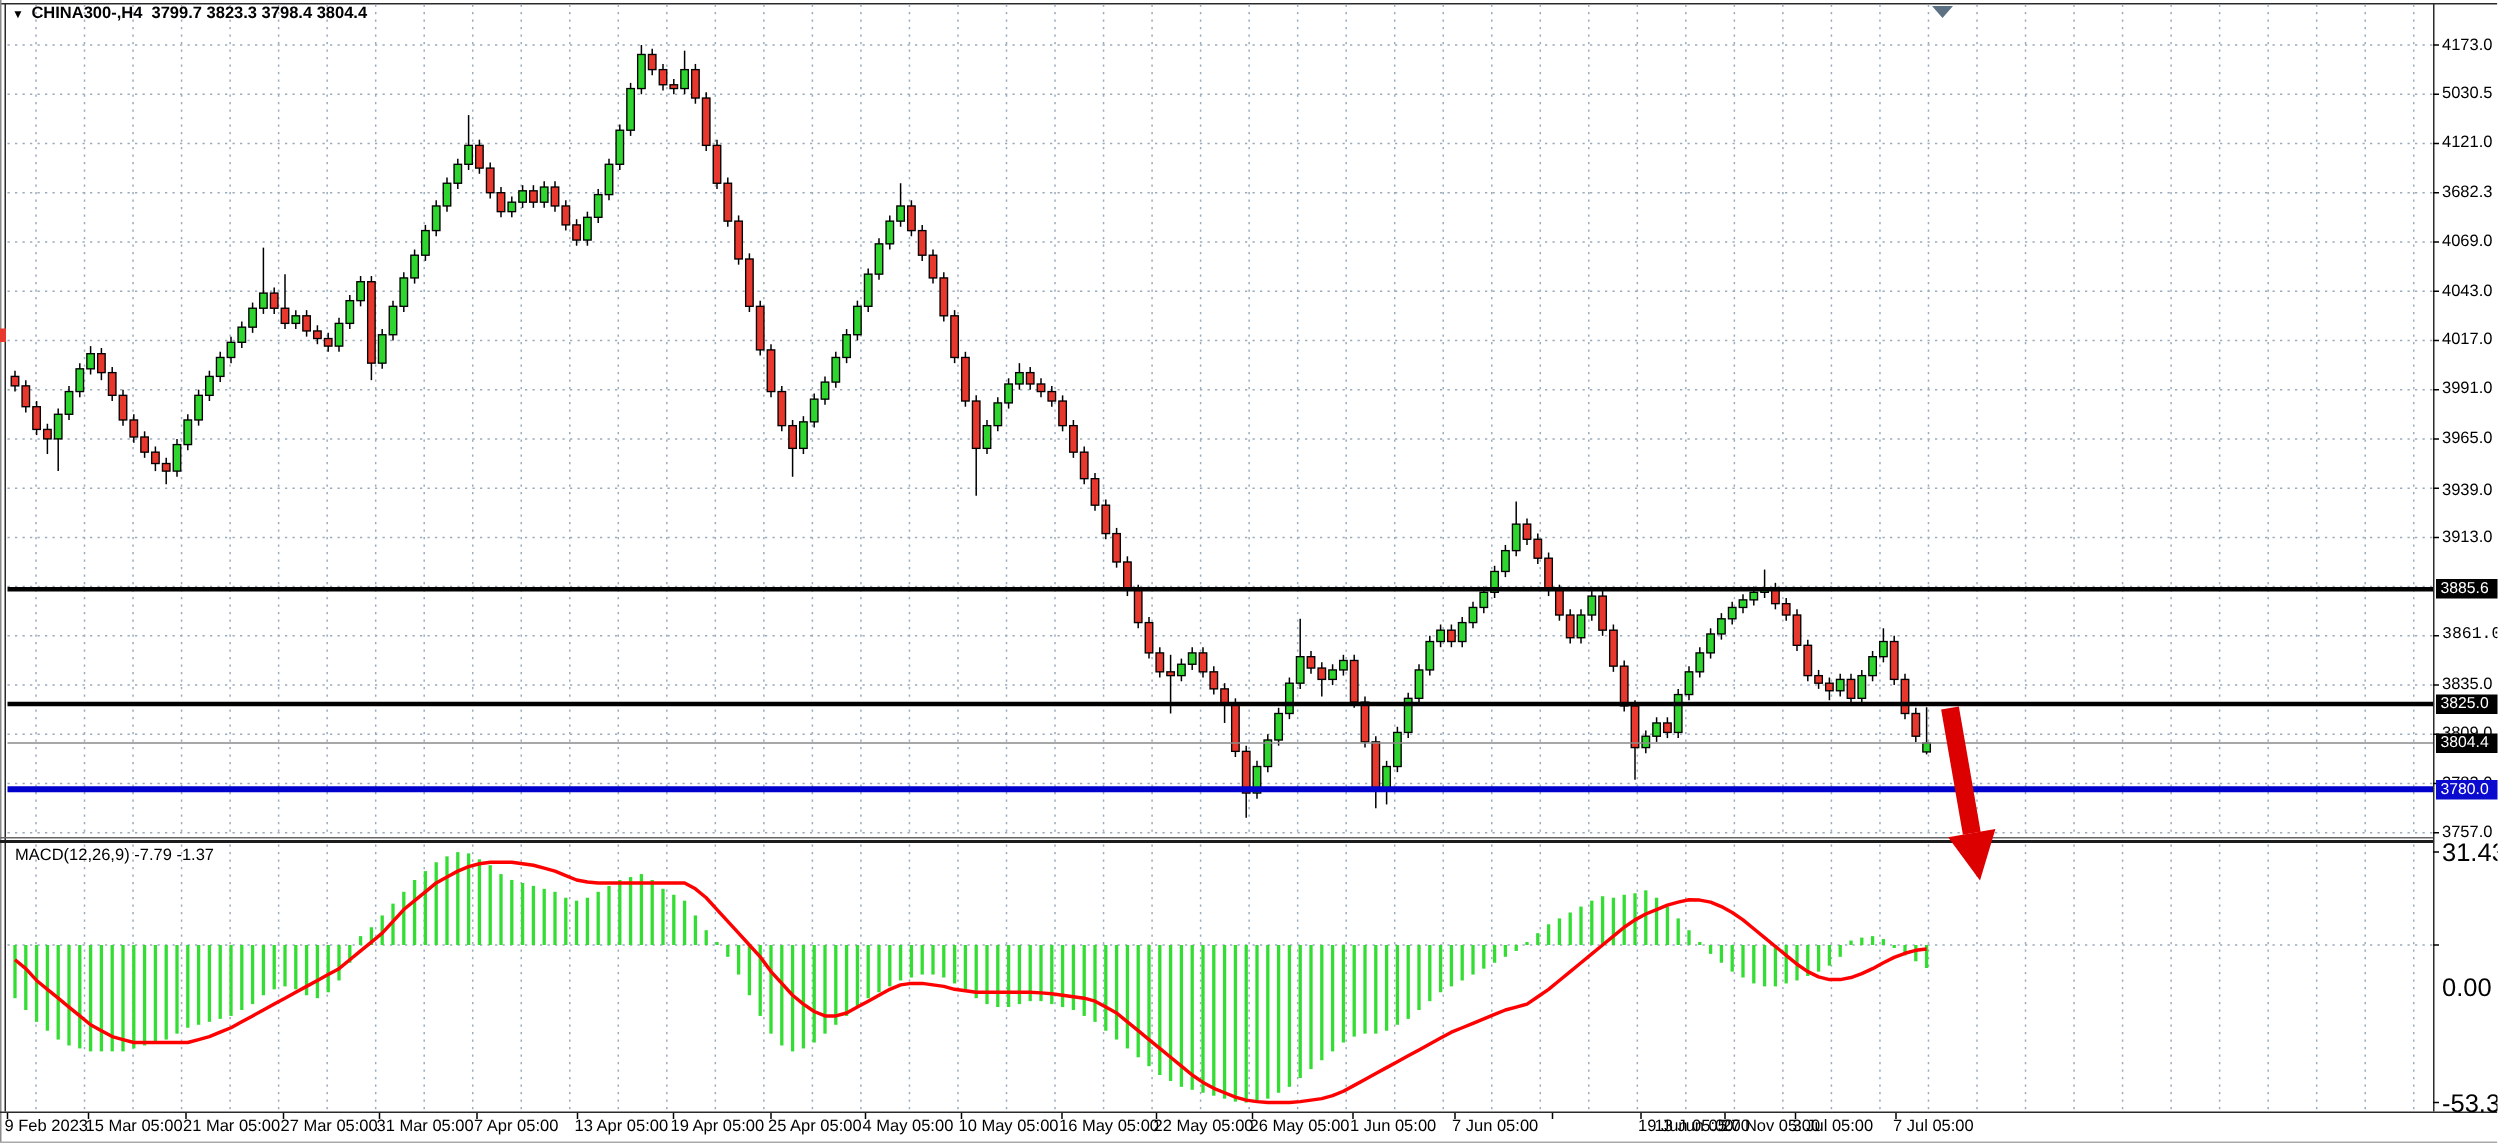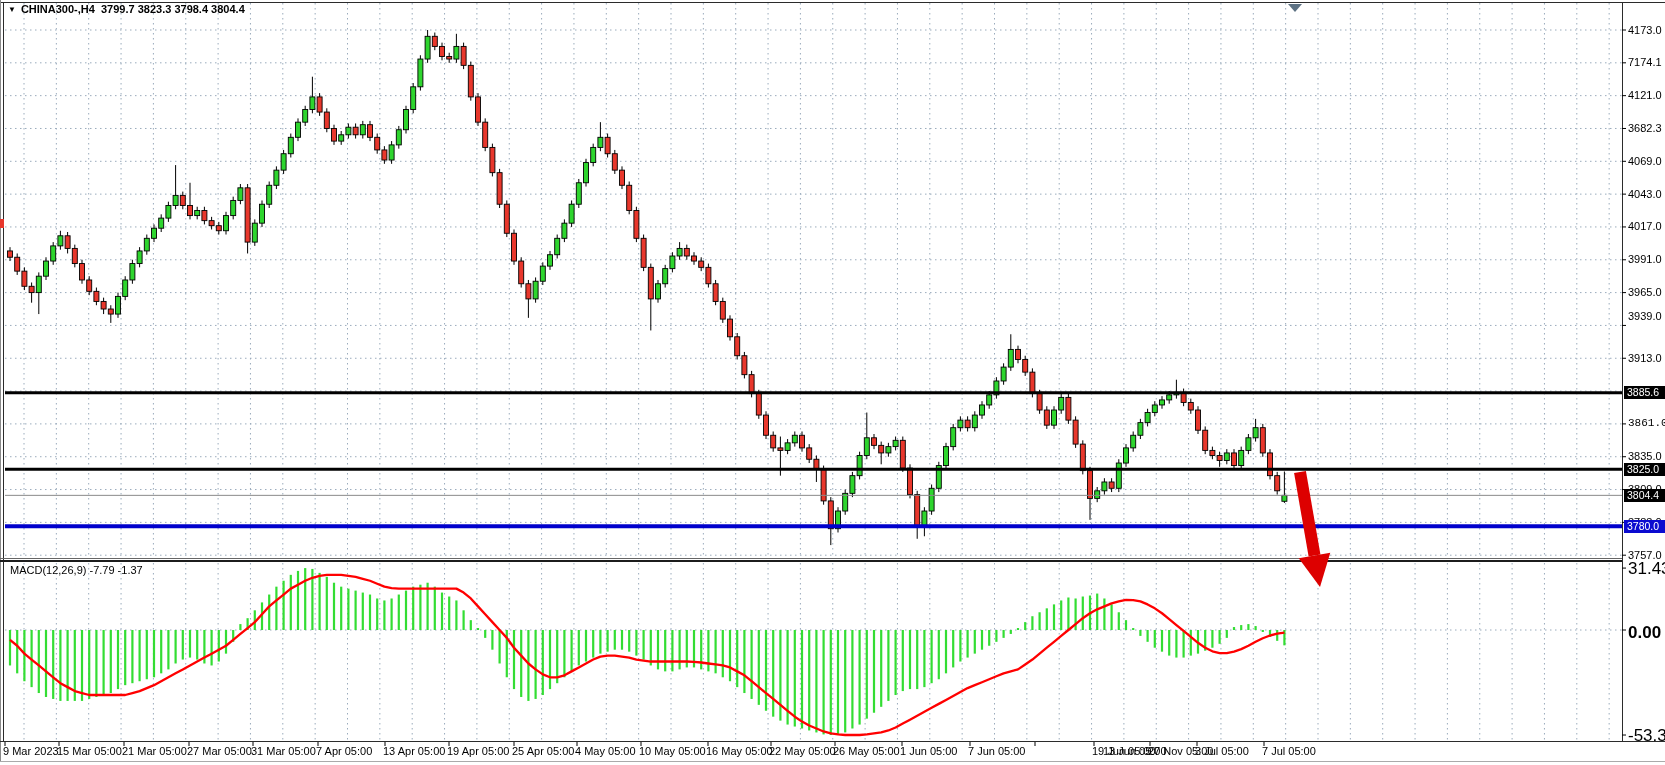--- a/index.html
+++ b/index.html
@@ -743,41 +743,41 @@
 
   <div class="macdlbl">MACD(12,26,9) -7.79 -1.37</div>
 
   <div class="badge" id="badge0" style="top: 386.342px; background: rgb(0, 0, 0);">3885.6</div>
   <div class="badge" id="badge1" style="top: 462.85px; background: rgb(0, 0, 0);">3825.0</div>
   <div class="badge" id="badge2" style="top: 488.857px; background: rgb(0, 0, 0);">3804.4</div>
   <div class="badge" id="badge3" style="top: 519.662px; background: rgb(11, 11, 208);">3780.0</div>
 
   <div class="axis" id="paxis">
       <span class="pricelab" style="top: 24.5px; position: absolute; left: 6px;">4173.0</span>
-      <span class="pricelab" style="top: 57.325px; position: absolute; left: 6px;">7174.1</span>
+      <span class="pricelab" style="top: 57.325px; position: absolute; left: 6px;">5030.5</span>
       <span class="pricelab" style="top: 90.15px; position: absolute; left: 6px;">4121.0</span>
       <span class="pricelab" style="top: 122.975px; position: absolute; left: 6px;">3682.3</span>
       <span class="pricelab" style="top: 155.8px; position: absolute; left: 6px;">4069.0</span>
       <span class="pricelab" style="top: 188.625px; position: absolute; left: 6px;">4043.0</span>
       <span class="pricelab" style="top: 221.45px; position: absolute; left: 6px;">4017.0</span>
       <span class="pricelab" style="top: 254.275px; position: absolute; left: 6px;">3991.0</span>
       <span class="pricelab" style="top: 287.1px; position: absolute; left: 6px;">3965.0</span>
-      <span class="pricelab" style="top: 311px; position: absolute; left: 6px;">3939.0</span>
+      <span class="pricelab" style="top: 322px; position: absolute; left: 6px;">3939.0</span>
       <span class="pricelab" style="top: 352.75px; position: absolute; left: 6px;">3913.0</span>
       <span class="pricelab" style="top: 418.4px; position: absolute; left: 6px; font-family: Liberation Mono, monospace;">3861.0</span>
       <span class="pricelab" style="top: 451.225px; position: absolute; left: 6px;">3835.0</span>
       <span class="pricelab" style="top: 484.05px; position: absolute; left: 6px;">3809.0</span>
       <span class="pricelab" style="top: 516.875px; position: absolute; left: 6px;">3783.0</span>
       <span class="pricelab" style="top: 549.7px; position: absolute; left: 6px;">3757.0</span>
       <span class="macdlab" style="top: 562.583px; position: absolute; left: 6px;">31.43</span>
-      <span class="macdlab" style="top: 627px; position: absolute; left: 6px; font-weight: bold;">0.00</span>
+      <span class="macdlab" style="top: 653px; position: absolute; left: 6px;">0.00</span>
       <span class="macdlab" style="top: 729.521px; position: absolute; left: 6px;">-53.31</span>
     </div>
   <div class="axis" id="taxis">
-      <span class="timelab" style="position: absolute; left: 3px; top: 3px;">9 Mar 2023</span>
+      <span class="timelab" style="position: absolute; left: 3px; top: 3px;">9 Feb 2023</span>
       <span class="timelab" style="position: absolute; left: 57px; top: 3px;">15 Mar 05:00</span>
       <span class="timelab" style="position: absolute; left: 122px; top: 3px;">21 Mar 05:00</span>
       <span class="timelab" style="position: absolute; left: 187px; top: 3px;">27 Mar 05:00</span>
       <span class="timelab" style="position: absolute; left: 251px; top: 3px;">31 Mar 05:00</span>
       <span class="timelab" style="position: absolute; left: 316px; top: 3px;">7 Apr 05:00</span>
       <span class="timelab" style="position: absolute; left: 383px; top: 3px;">13 Apr 05:00</span>
       <span class="timelab" style="position: absolute; left: 447px; top: 3px;">19 Apr 05:00</span>
       <span class="timelab" style="position: absolute; left: 512px; top: 3px;">25 Apr 05:00</span>
       <span class="timelab" style="position: absolute; left: 575px; top: 3px;">4 May 05:00</span>
       <span class="timelab" style="position: absolute; left: 639px; top: 3px;">10 May 05:00</span>

